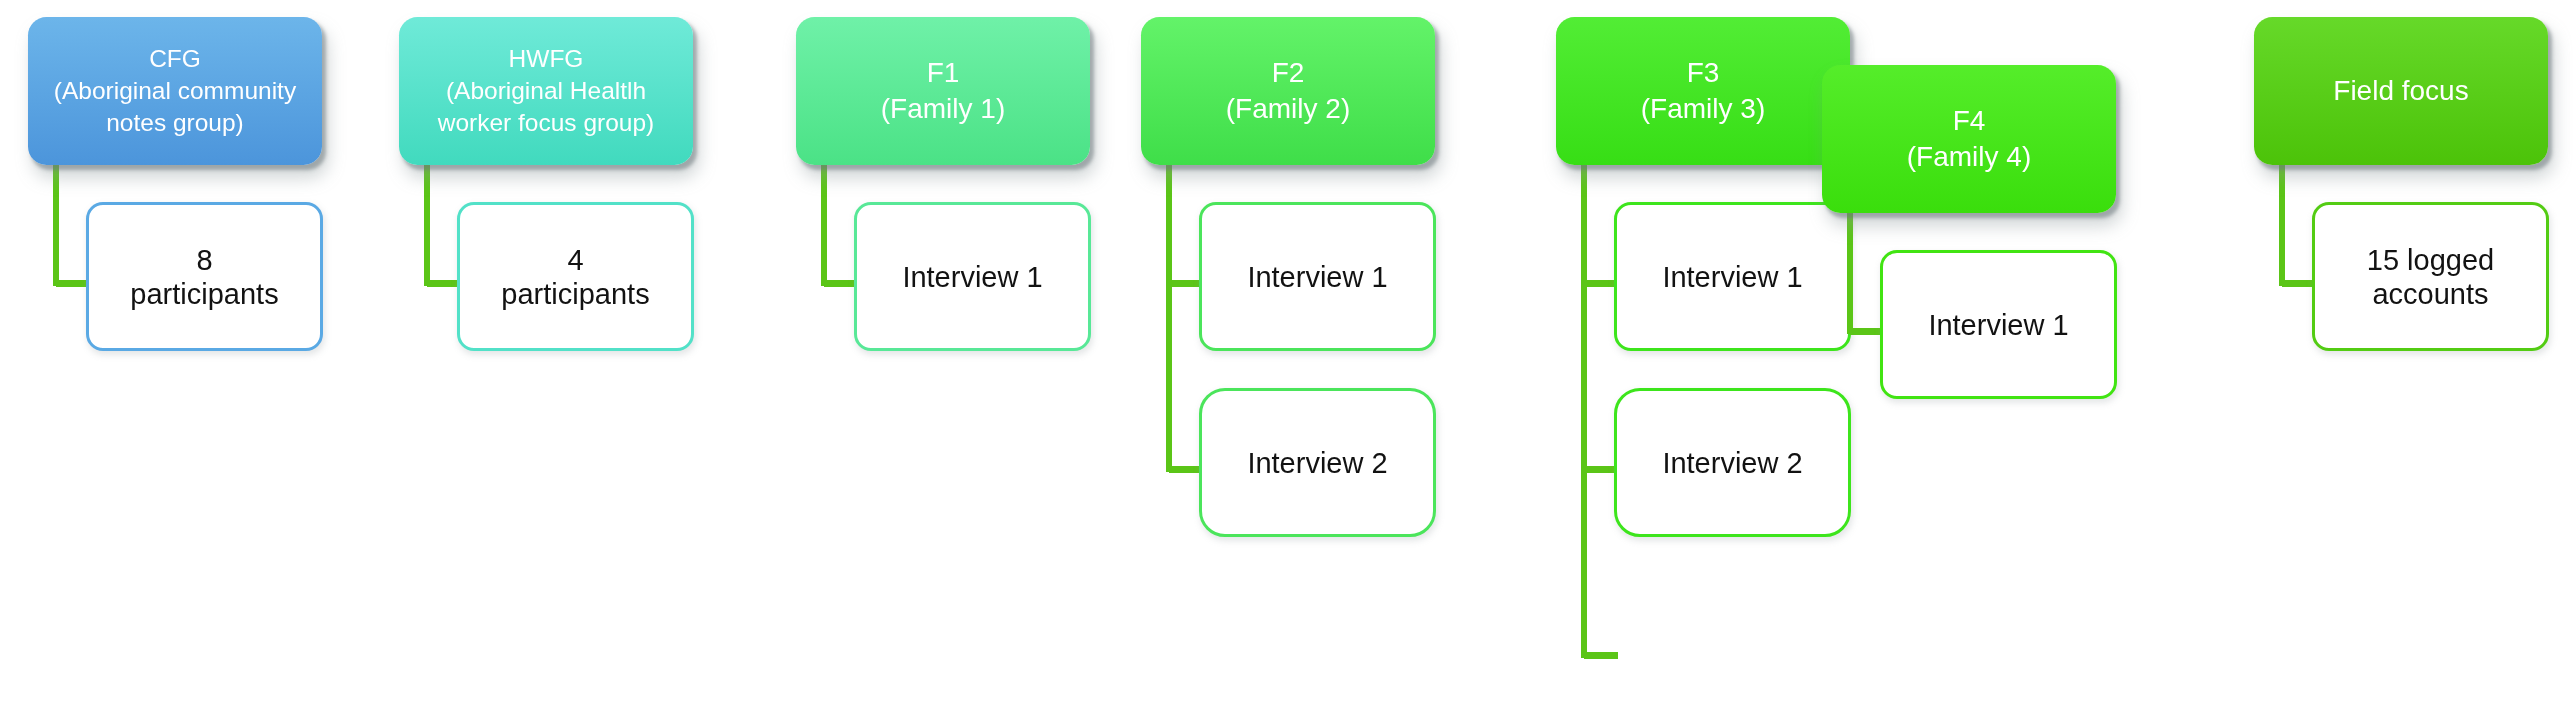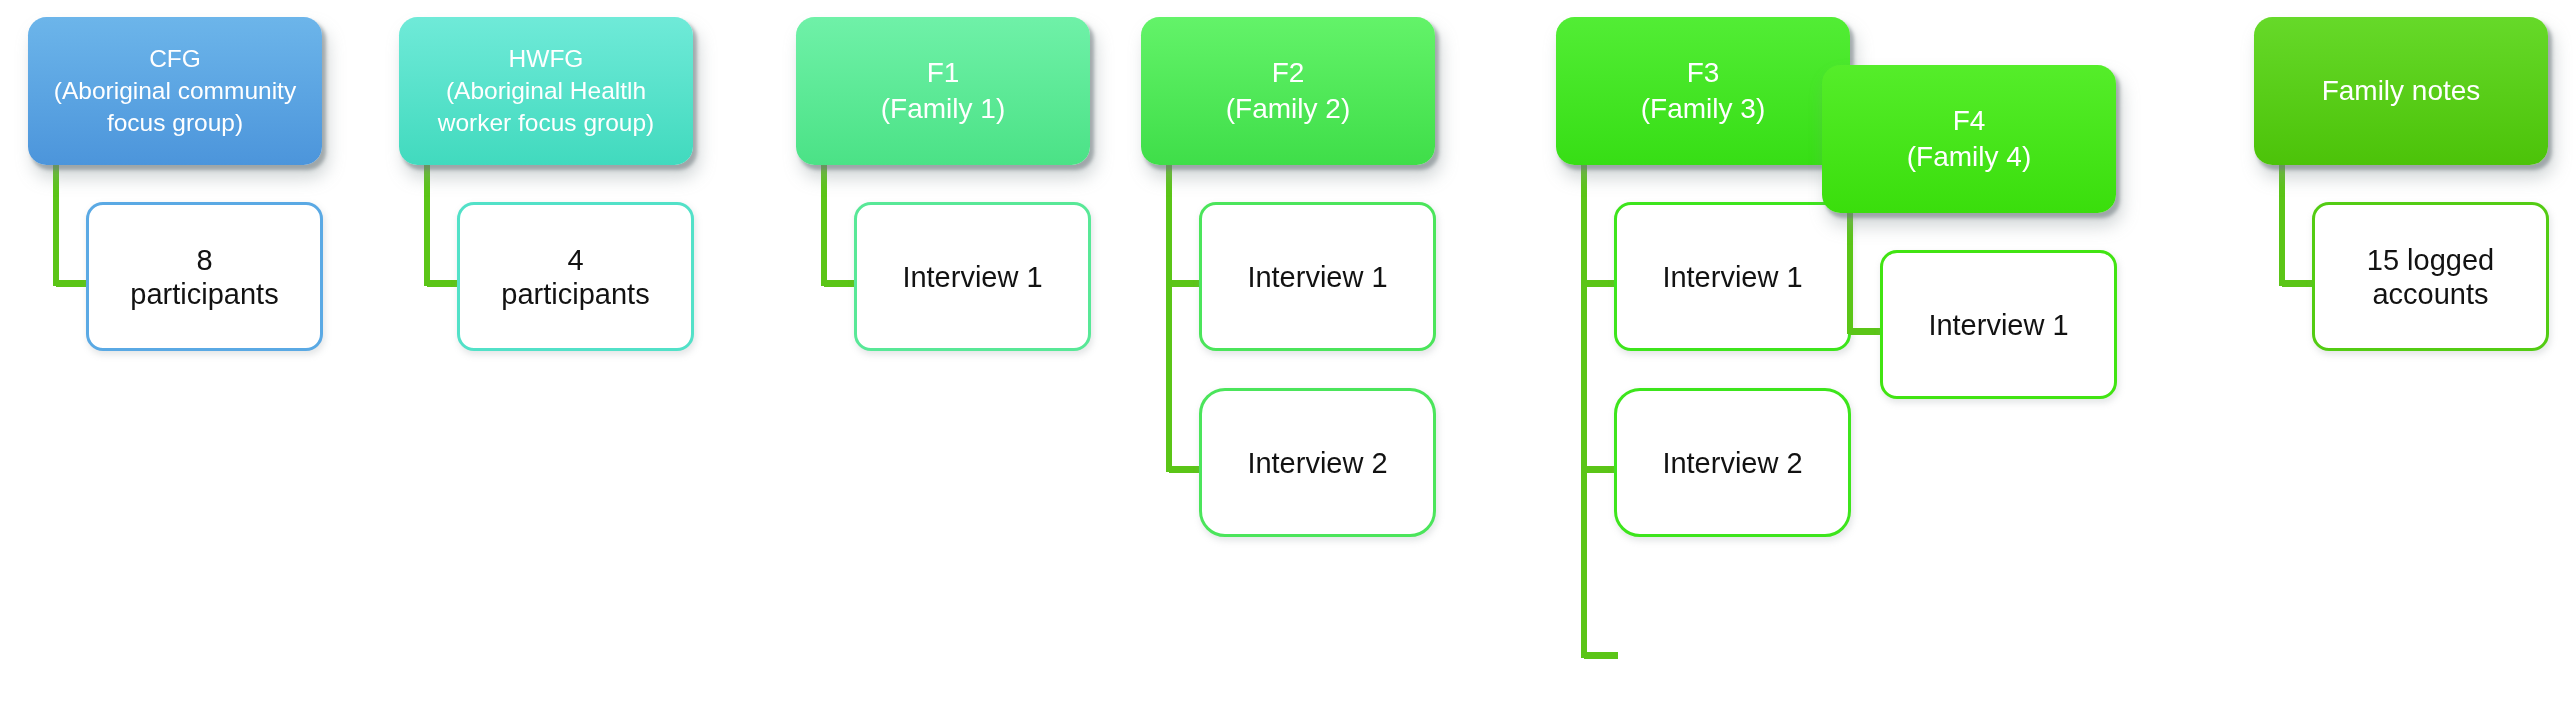--- a/index.html
+++ b/index.html
@@ -48,21 +48,21 @@
 </head>
 <body>
 
 <div class="canvas" style="--connector: #5BC517;">
 
   <div class="branch" style="left: 28px; --top: #6CB5EA; --bottom: #4C95DB; --border: #5AA9E4;">
     <div class="trunk t1"></div>
     <div class="stub s1"></div>
     <div class="parent small">CFG
 (Aboriginal community
-focus group)</div>
+notes group)</div>
     <div class="child r1">8
 participants</div>
   </div>
 
   <div class="branch" style="left: 399px; --top: #6FEAD8; --bottom: #41DABE; --border: #52E1C8;">
     <div class="trunk t1"></div>
     <div class="stub s1"></div>
     <div class="parent small">HWFG
 (Aboriginal Healtlh
 worker focus group)</div>
@@ -103,19 +103,19 @@
     <div class="trunk t1"></div>
     <div class="stub s1"></div>
     <div class="parent">F4
 (Family 4)</div>
     <div class="child r1">Interview 1</div>
   </div>
 
   <div class="branch" style="left: 2254px; --top: #66D929; --bottom: #4CC309; --border: #53CC13;">
     <div class="trunk t1"></div>
     <div class="stub s1"></div>
-    <div class="parent">Family notes</div>
+    <div class="parent">Field focus</div>
     <div class="child r1">15 logged
 accounts</div>
   </div>
 
 </div>
 
 
 </body></html>

